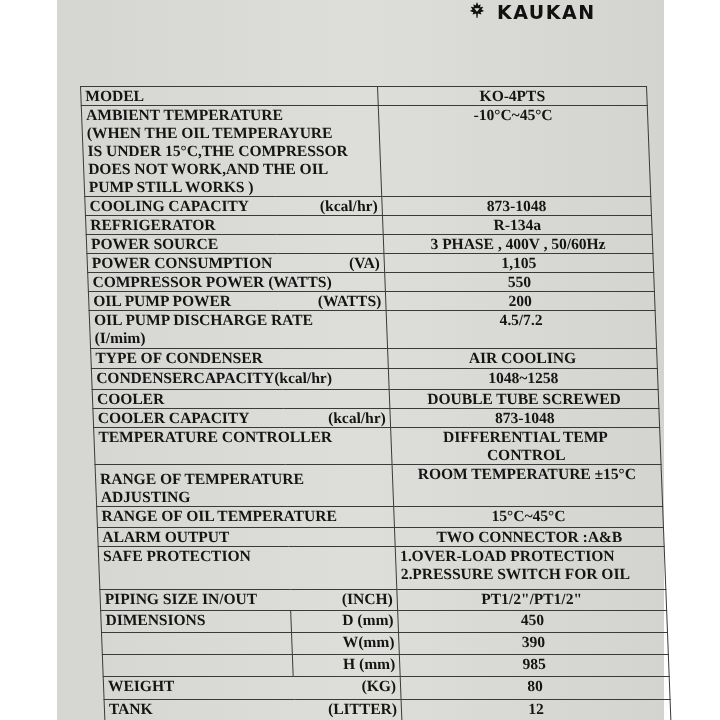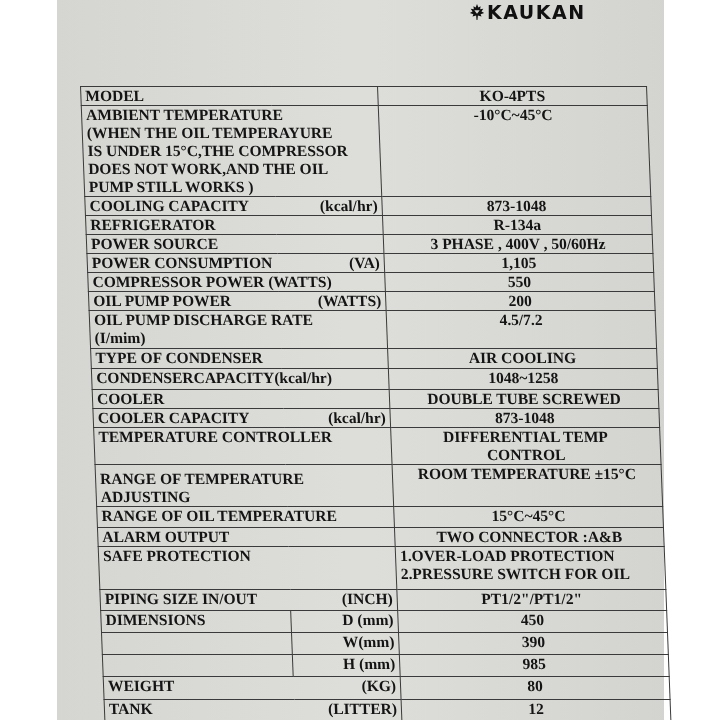--- a/index.html
+++ b/index.html
@@ -1,19 +1,19 @@
 <!DOCTYPE html>
 <html><head>
 <meta charset="utf-8">
 <style>
   html, body { margin:0; padding:0; }
   body { width:720px; height:720px; background:#ffffff; position:relative; overflow:hidden; font-family:"Liberation Serif","DejaVu Serif",serif; }
   .paper { position:absolute; left:57px; top:0; width:607px; height:720px; background:#dcdcd8; }
   .paper::after { content:""; position:absolute; inset:0; background:linear-gradient(90deg, rgba(0,0,0,0.03), rgba(255,255,255,0.04) 50%, rgba(0,0,0,0.04)); pointer-events:none; }
-  .logo { position:absolute; left:468px; top:1px; height:22px; display:flex; align-items:center; gap:1px; color:#111; }
+  .logo { position:absolute; left:468px; top:1px; height:22px; display:flex; align-items:flex-start; gap:11px; color:#111; }
   .logo .mark { width:18px; height:18px; }
   .logo .brand { font-family:"DejaVu Sans","Liberation Sans",sans-serif; font-weight:bold; font-size:19px; letter-spacing:1.5px; line-height:22px; }
   table.spec { position:absolute; left:80px; top:86px; width:566px; border-collapse:collapse; table-layout:fixed; color:#141414; font-weight:bold; font-size:15.5px; transform:skewX(2.2deg); transform-origin:0 0; }
   table.spec td { border:1.4px solid #3a3a3a; padding:0 4px; line-height:18px; vertical-align:top; white-space:nowrap; overflow:hidden; }
   td.lbl { text-align:left; }
   td.val { text-align:center; }
   td.unitc { text-align:right; }
   .lblrow { display:flex; justify-content:space-between; }
 </style>
 </head>

